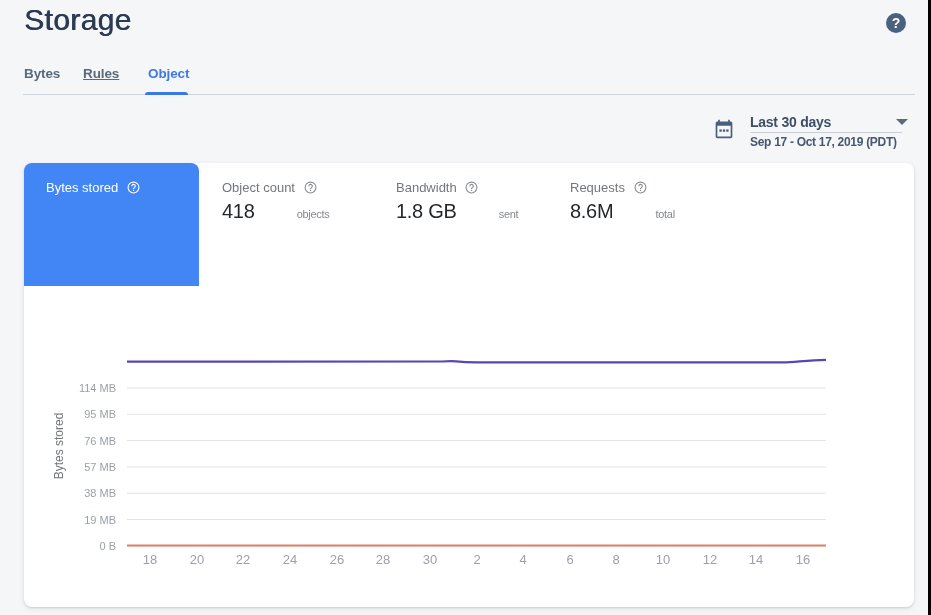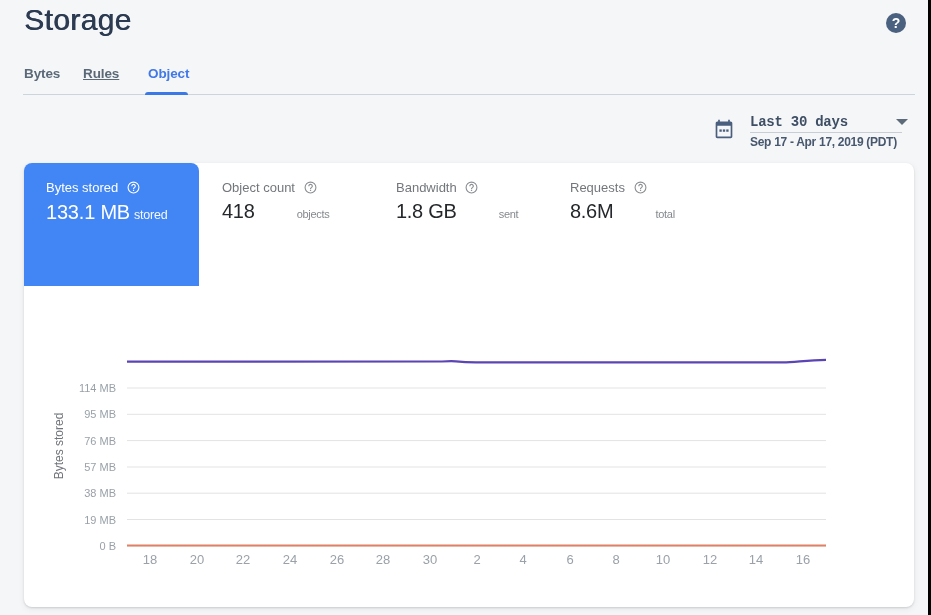--- a/index.html
+++ b/index.html
@@ -18,21 +18,21 @@
     text-align:center;line-height:20px;
   }
   .tab{position:absolute;top:66px;font-size:13.5px;font-weight:600;color:#5a6878;letter-spacing:-0.1px;}
   .tab.files{left:24px;}
   .tab.rules{left:83px;text-decoration:underline;}
   .tab.usage{left:148px;color:#4178e8;}
   .tabline{position:absolute;left:23px;top:94px;width:892px;height:1px;background:#ccd4dc;}
   .tabunderline{position:absolute;left:145px;top:92px;width:43px;height:3px;background:#3b78e7;border-radius:3px 3px 0 0;}
 
   .cal{position:absolute;left:714px;top:119px;width:20px;height:20px;}
-  .datetitle{position:absolute;left:750px;top:114px;font-size:14px;font-weight:700;color:#3e4e64;letter-spacing:-0.25px;font-family:Liberation Mono, monospace;}
+  .datetitle{position:absolute;left:750px;top:114px;font-size:14px;font-weight:700;color:#3e4e64;letter-spacing:-0.25px;}
   .datearrow{position:absolute;left:896px;top:119px;width:0;height:0;
     border-left:6px solid transparent;border-right:6px solid transparent;border-top:6.5px solid #5c6a79;}
   .dateline{position:absolute;left:750px;top:132px;width:152px;height:1px;background:#c9ced6;}
   .datesub{position:absolute;left:750px;top:135px;font-size:12px;font-weight:700;color:#47576e;letter-spacing:-0.3px;}
 
   .panel{
     position:absolute;left:24px;top:163px;width:890px;height:444px;
     background:#fff;border-radius:8px;
     box-shadow:0 1px 2px rgba(60,64,67,.18), 0 2px 6px rgba(60,64,67,.08);
   }
@@ -67,33 +67,32 @@
 
   <svg class="cal" viewBox="0 0 24 24" width="20" height="20">
     <path fill="#4a5e7e" d="M20 3h-1V1h-2v2H7V1H5v2H4c-1.1 0-2 .9-2 2v16c0 1.1.9 2 2 2h16c1.1 0 2-.9 2-2V5c0-1.1-.9-2-2-2zm0 18H4V8h16v13z"></path>
     <rect x="6.5" y="12.5" width="2.8" height="2.8" fill="#4a5e7e"></rect>
     <rect x="10.6" y="12.5" width="2.8" height="2.8" fill="#4a5e7e"></rect>
     <rect x="14.7" y="12.5" width="2.8" height="2.8" fill="#4a5e7e"></rect>
   </svg>
   <div class="datetitle">Last 30 days</div>
   <div class="datearrow"></div>
   <div class="dateline"></div>
-  <div class="datesub">Sep 17 - Apr 17, 2019 (PDT)</div>
+  <div class="datesub">Sep 17 - Oct 17, 2019 (PDT)</div>
 
   <div class="panel"></div>
 
   <div class="bluecard">
     <div class="bc-label">Bytes stored
       <svg class="qicon" width="13" height="13" viewBox="0 0 24 24">
         <circle cx="12" cy="12" r="10" fill="none" stroke="#ffffff" stroke-width="2"></circle>
         <path fill="#ffffff" d="M10.9 16.1h2.3v2.3h-2.3z"></path>
         <path fill="#ffffff" d="M12.1 5.3c-2.35 0-4.25 1.9-4.25 4.25h2.15c0-1.16.94-2.1 2.1-2.1s2.1.94 2.1 2.1c0 2.1-3.2 1.9-3.2 5.2h2.15c0-2.35 3.25-2.7 3.25-5.2 0-2.35-1.9-4.25-4.3-4.25z"></path>
       </svg>
     </div>
-    <div class="bc-value">133.1 MB<span class="bc-unit">stored</span></div>
   </div>
 
   <div class="stat st1">
     <div class="label">Object count
       <svg class="qicon" width="13" height="13" viewBox="0 0 24 24">
         <circle cx="12" cy="12" r="10" fill="none" stroke="#8a8e92" stroke-width="2"></circle>
         <path fill="#8a8e92" d="M10.9 16.1h2.3v2.3h-2.3z"></path>
         <path fill="#8a8e92" d="M12.1 5.3c-2.35 0-4.25 1.9-4.25 4.25h2.15c0-1.16.94-2.1 2.1-2.1s2.1.94 2.1 2.1c0 2.1-3.2 1.9-3.2 5.2h2.15c0-2.35 3.25-2.7 3.25-5.2 0-2.35-1.9-4.25-4.3-4.25z"></path>
       </svg>
     </div>

